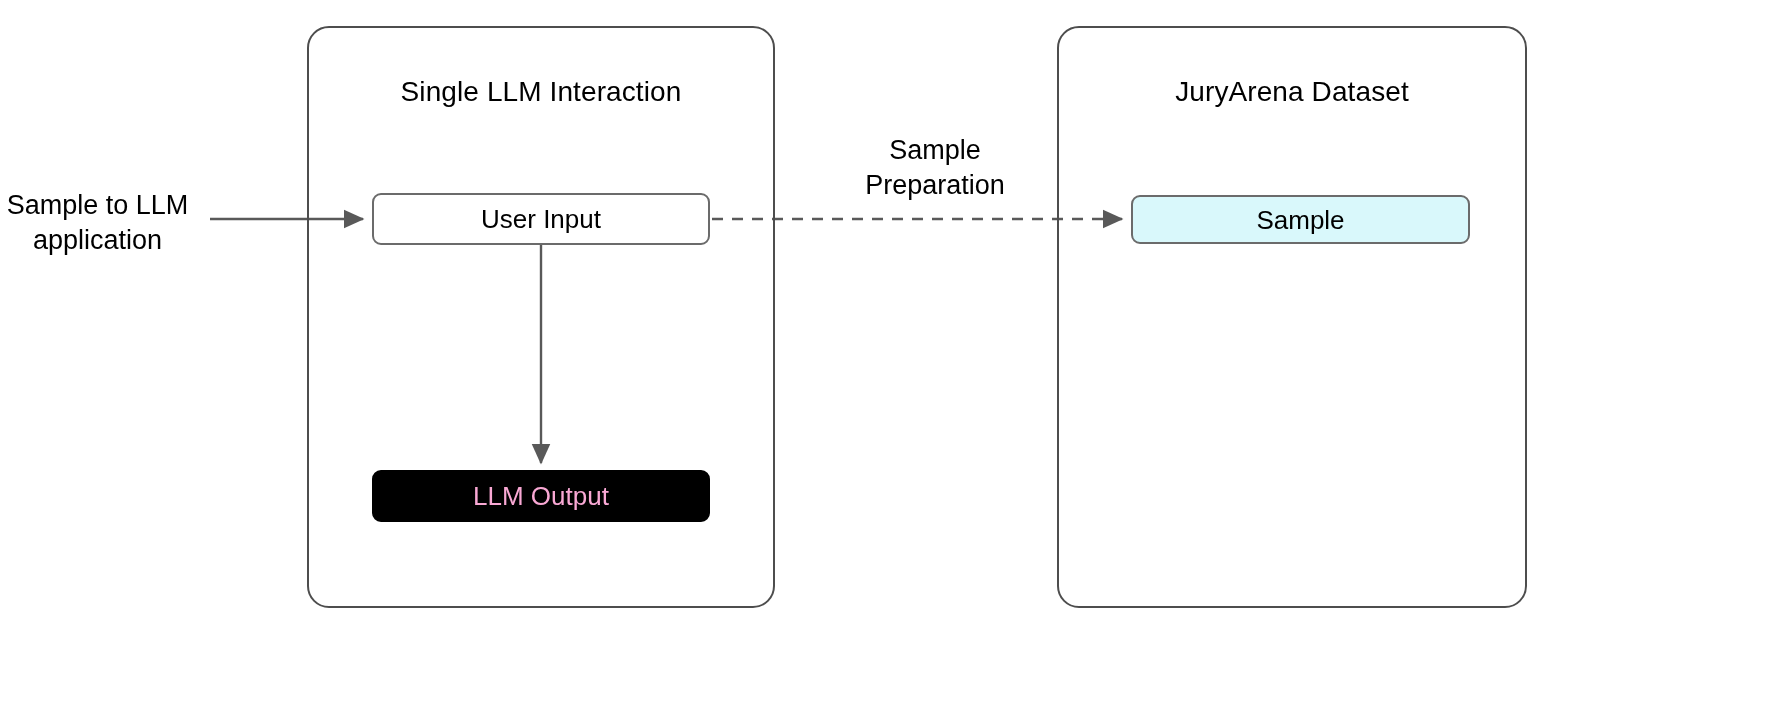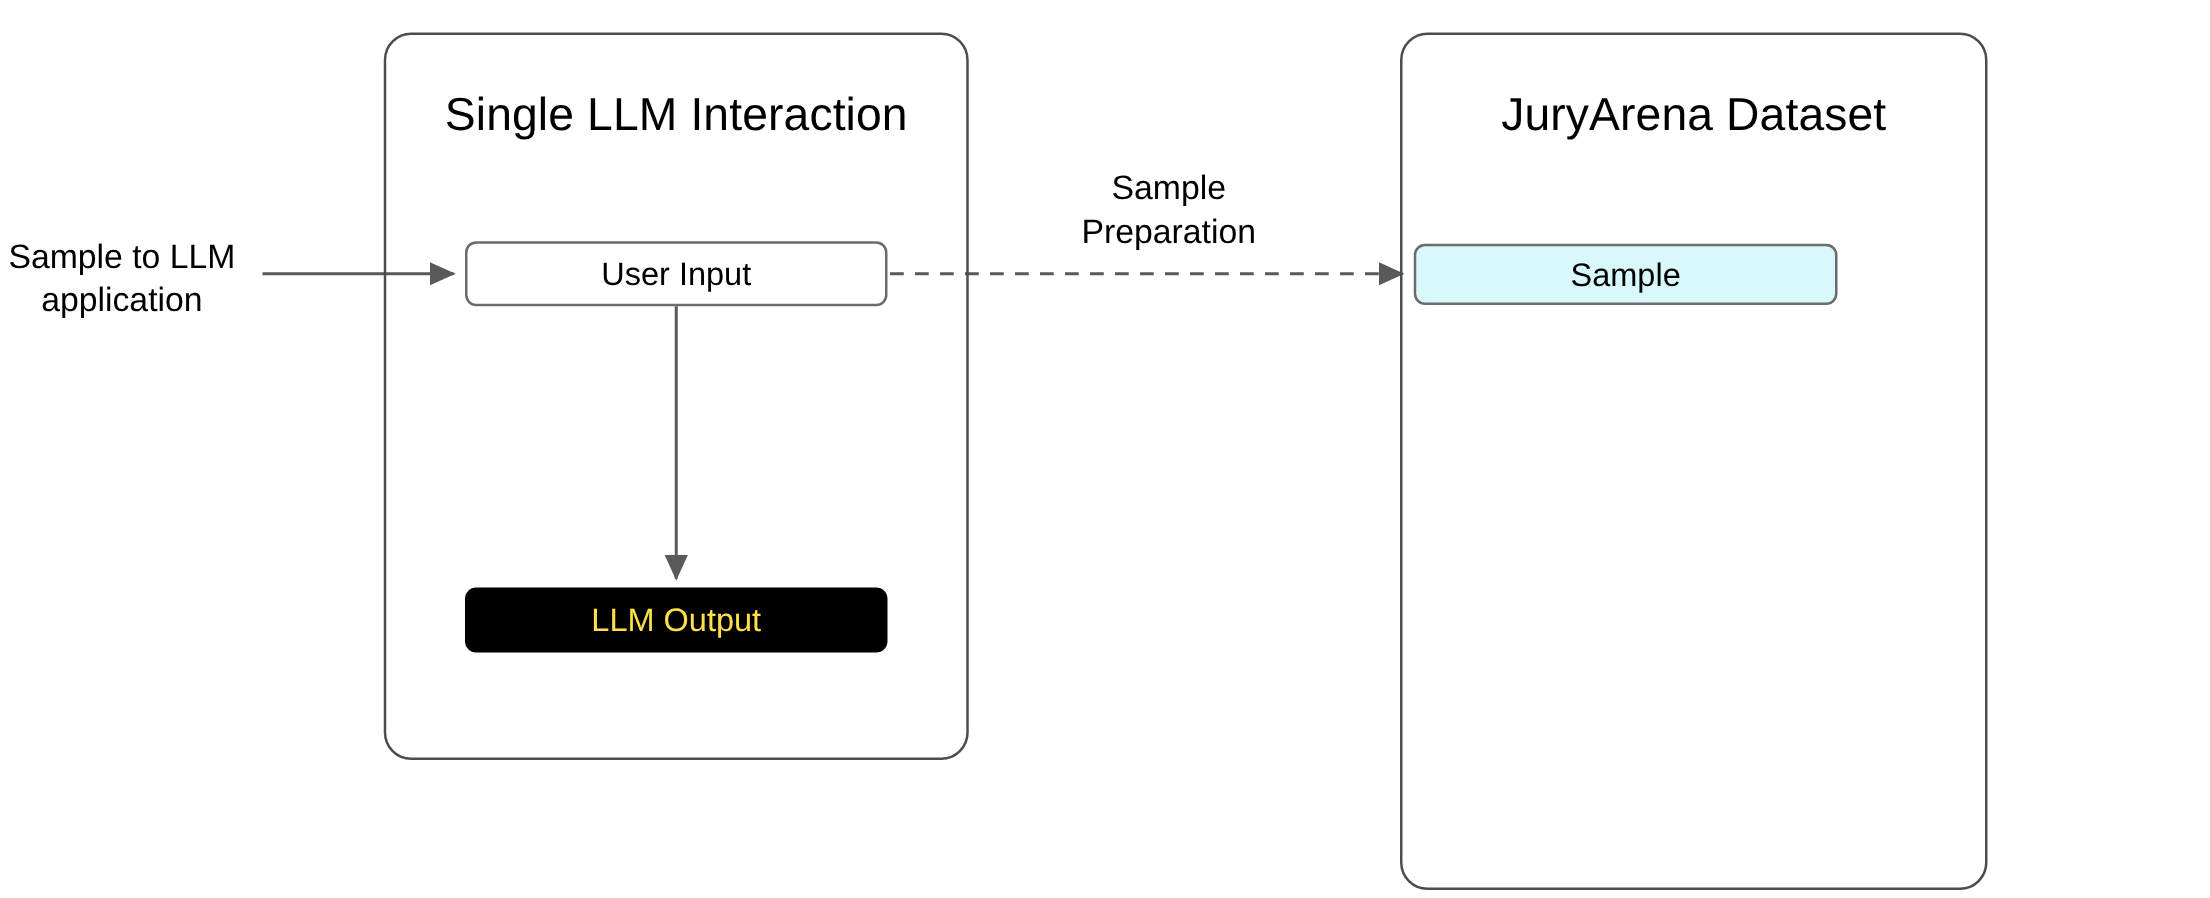--- a/index.html
+++ b/index.html
@@ -35,30 +35,30 @@
     background: transparent;
     box-sizing: border-box;
   }
   #group-single {
     left: 307px;
     top: 26px;
     width: 468px;
     height: 582px;
   }
   #group-dataset {
-    left: 1120px;
+    left: 1057px;
     top: 26px;
     width: 470px;
-    height: 686px;
+    height: 582px;
   }
   .group-title {
     position: absolute;
     width: 100%;
     text-align: center;
-    font-size: 37px;
+    font-size: 28px;
     line-height: 36px;
     color: #000000;
     top: 46px;
     letter-spacing: 0.1px;
   }
 
   
   .node {
     position: absolute;
     box-sizing: border-box;
@@ -78,21 +78,21 @@
     border: 2px solid #6b6b6b;
     color: #000000;
   }
   #node-llm-output {
     left: 372px;
     top: 470px;
     width: 338px;
     height: 52px;
     background: #000000;
     border: 2px solid #000000;
-    color: #fde047;
+    color: #f9a8d4;
   }
   #node-sample {
     left: 1131px;
     top: 195px;
     width: 339px;
     height: 49px;
     background: #d9f8fb;
     border: 2px solid #6b6b6b;
     color: #000000;
   }

